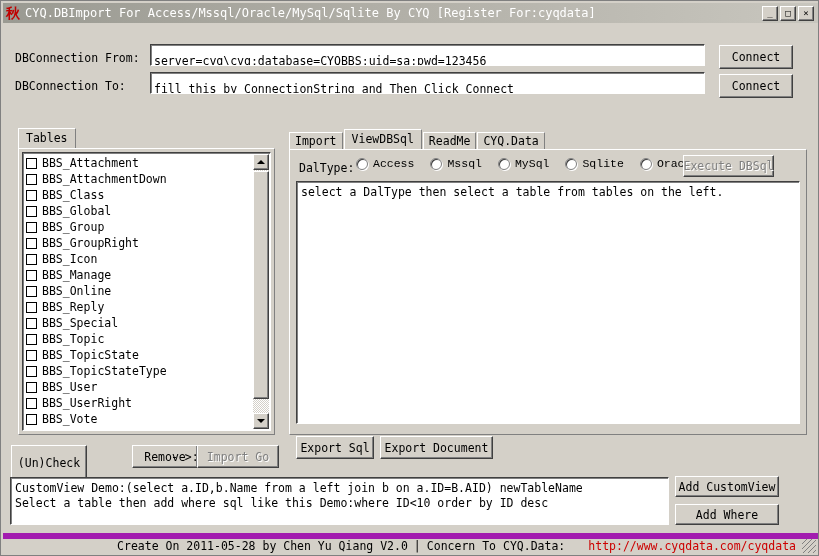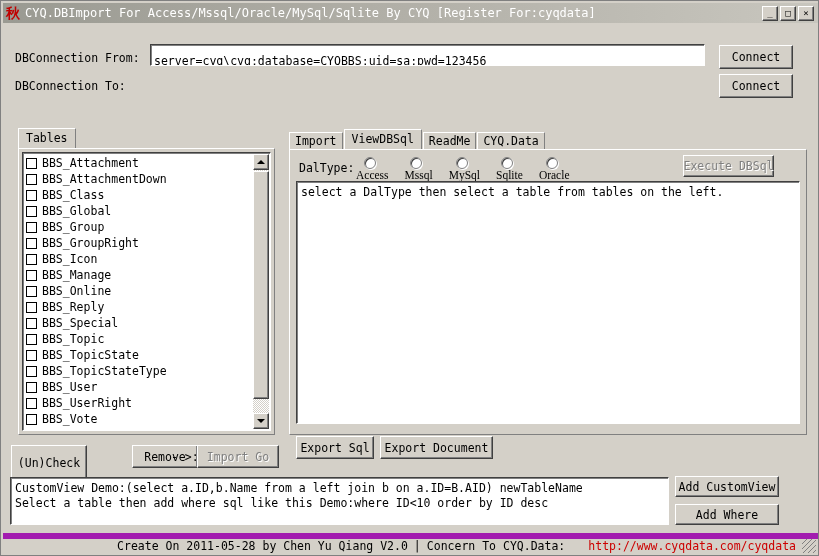--- a/index.html
+++ b/index.html
@@ -253,26 +253,25 @@
   
   .radio-group {
     position: absolute;
     display: flex;
     align-items: center;
   }
   .radio-item {
     display: flex;
     align-items: center;
     margin-right: 16px;
-    font-family: Liberation Serif, serif;
+    font-family: Liberation Mono, monospace;
     font-size: 11.5px;
     color: #000;
     white-space: nowrap;
     cursor: default;
-    flex-direction: column;
   }
   .radio-dot {
     width: 12px; height: 12px;
     border-radius: 50%;
     background: #ffffff;
     border: 1px solid #808080;
     box-shadow: inset 1px 1px 0 #404040, 1px 1px 0 #ffffff;
     box-sizing: border-box;
     margin-right: 5px;
     flex: 0 0 auto;
@@ -347,20 +346,21 @@
       <div class="win-btn">□</div>
       <div class="win-btn">×</div>
     </div>
   </div>
 
   <div class="label" style="left:14px; top:50px;">DBConnection From:</div>
   <div class="textinput" style="left:149px; top:43px; width:555px; height:22px;">server=cyq\cyq;database=CYQBBS;uid=sa;pwd=123456</div>
   <div class="btn" style="left:718px; top:44px; width:74px; height:24px;">Connect</div>
 
   <div class="label" style="left:14px; top:78px;">DBConnection To:</div>
+  <div class="textinput" style="left:149px; top:71px; width:555px; height:22px;">fill this by ConnectionString and Then Click Connect</div>
   <div class="btn" style="left:718px; top:73px; width:74px; height:24px;">Connect</div>
 
   <div class="tabstrip" style="left:17px; top:128px;">
     <div class="tab active">Tables</div>
   </div>
   <div class="tabpanel" style="left:17px; top:147px; width:257px; height:287px;">
     <div class="listbox" style="left:3px; top:3px; width:249px; height:279px;">
       <div class="list-items" id="tables-list">
           <div class="list-item">
             <span class="cbx"></span>

